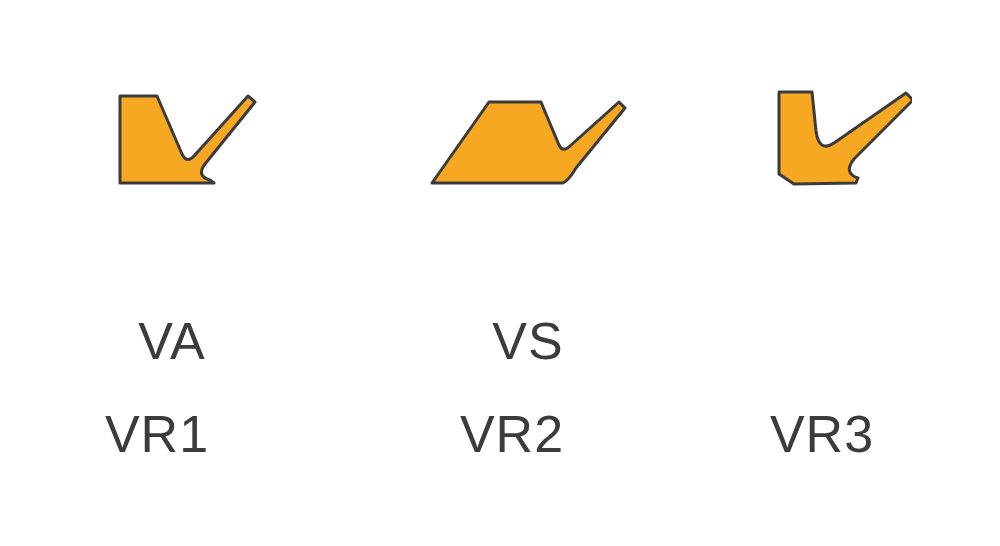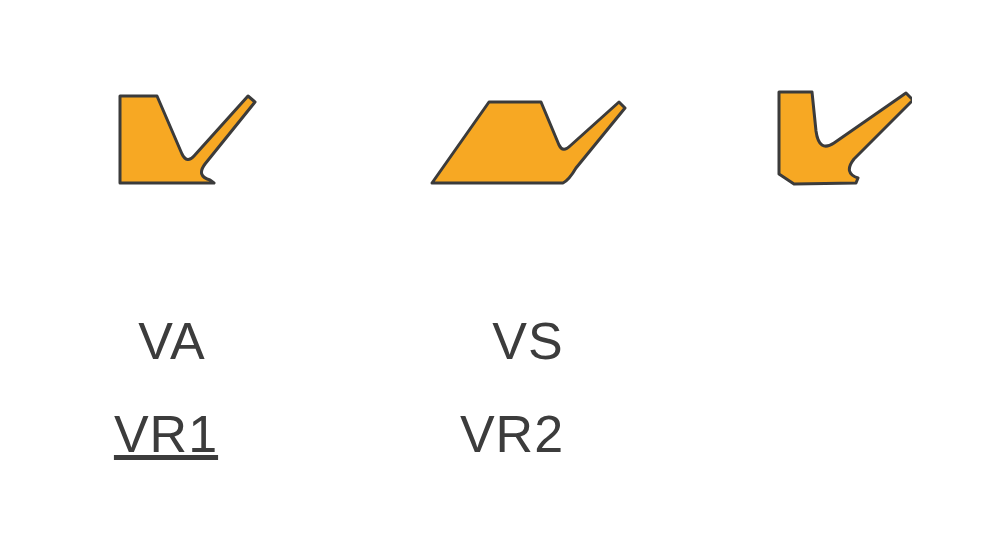--- a/index.html
+++ b/index.html
@@ -36,21 +36,21 @@
     letter-spacing: 1px;
     white-space: nowrap;
     line-height: 1;
     user-select: none;
   }
   .type-row { top: 315px; }
   .series-row { top: 408px; }
   .pos-type-va { left: 172px; }
   .pos-type-vs { left: 528px; }
   .pos-type-vl { left: 810px; }
-  .pos-series-vr1 { left: 166px; text-decoration: underline; }
+  .pos-series-vr1 { left: 157px; }
   .pos-series-vr2 { left: 512px; }
   .pos-series-vr3 { left: 822px; }
 </style>
 </head>
 <body>
 
 <div class="canvas">
 
   <svg class="profile-svg svg-va" width="150" height="100" viewBox="0 0 150 100">
     <path d="M10 8 L47 8 L72 66 Q77 76 84 68 L138 8 L145 14 L95 76 Q86 88 100 92 L104 95 L10 95 Z" fill="#F7A823" stroke="#3B3B3B"></path>
@@ -62,14 +62,15 @@
 
   <svg class="profile-svg svg-vl" width="150" height="105" viewBox="0 0 150 105">
     <path d="M9 7 L42 7 L46 46 Q49 68 64 58 L136 8 L143 15 L84 74 Q73 88 88 93 L86 98 L24 99 L9 89 Z" fill="#F7A823" stroke="#3B3B3B"></path>
   </svg>
 
   <div class="label type-row pos-type-va">VA</div>
   <div class="label type-row pos-type-vs">VS</div>
 
   <div class="label series-row pos-series-vr1">VR1</div>
   <div class="label series-row pos-series-vr2">VR2</div>
+  <div class="label series-row pos-series-vr3">VR3</div>
 
 </div>
 
 </body></html>

